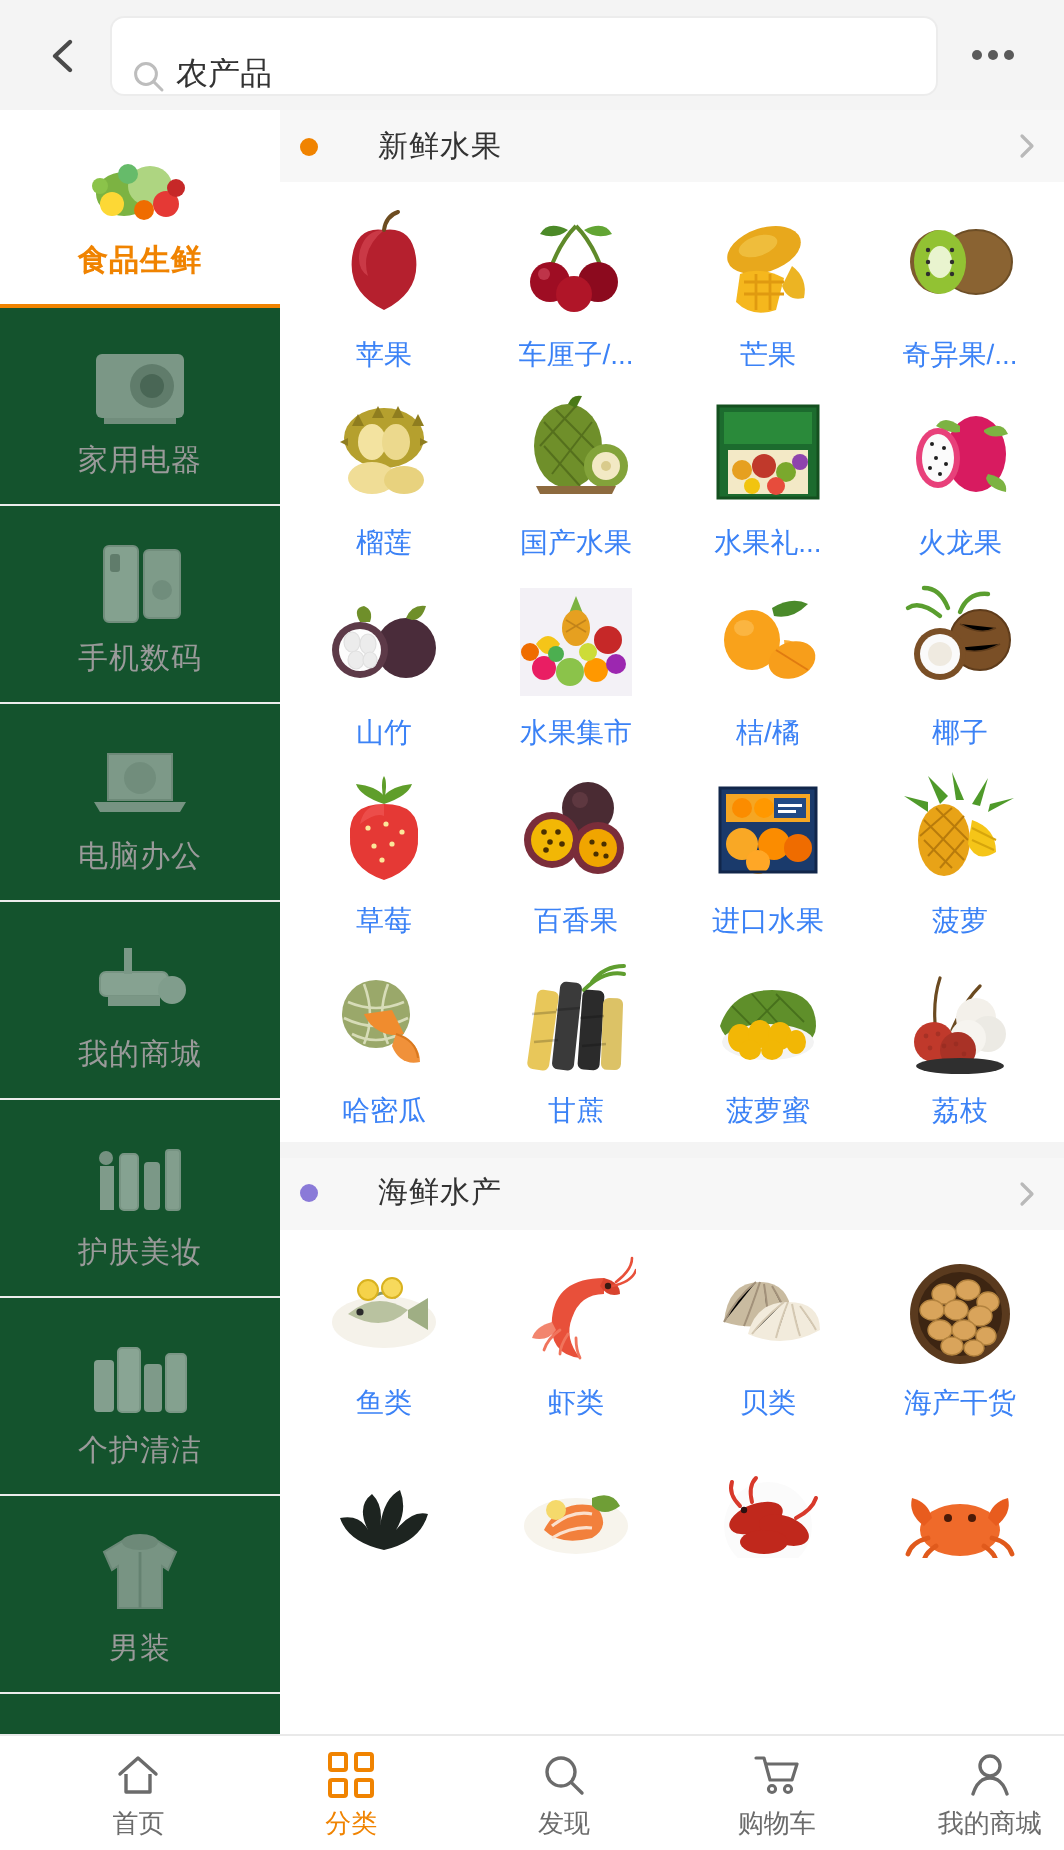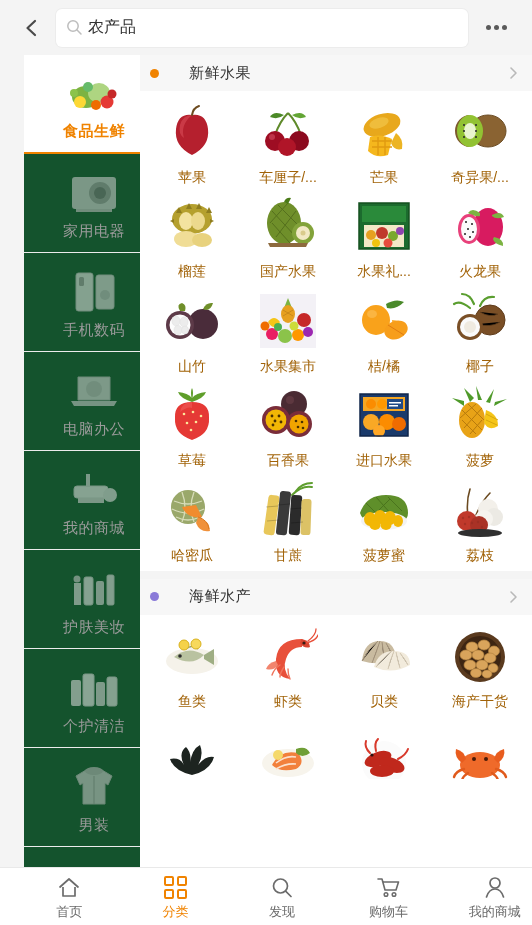--- a/index.html
+++ b/index.html
@@ -16,21 +16,21 @@
     position:absolute; top:0; left:0; width:532px; height:55px;
     background:#f4f4f4; display:flex; align-items:center; padding:0 14px 0 10px;
   }
   .back-btn {
     width:44px; height:44px; display:flex; align-items:center; justify-content:center;
     flex:0 0 auto;
   }
   .back-btn svg { display:block; }
   .searchbar {
     flex:1 1 auto; height:38px; background:#ffffff; border-radius:6px;
-    display:flex; align-items:center; padding:0 10px; margin:0 6px 0 2px;
+    display:flex; align-items:flex-end; padding:0 10px; margin:0 6px 0 2px;
     box-shadow:0 0 0 1px rgba(0,0,0,0.03);
   }
   .searchbar .mag { flex:0 0 auto; margin-right:5px; display:block; }
   .search-input {
     border:none; outline:none; background:transparent; width:100%;
     font-size:16px; color:#333; font-family:"Liberation Sans","DejaVu Sans",sans-serif;
   }
   .search-input::placeholder { color:#a6a6a6; }
   .more-btn {
     flex:0 0 auto; width:44px; height:44px; display:flex;
@@ -40,21 +40,21 @@
 
   
   .body-wrap {
     position:absolute; top:55px; left:0; width:532px; height:812px;
     display:flex; background:#ffffff;
   }
 
   
   .sidebar {
     width:140px; flex:0 0 140px; height:100%;
-    background:#f4f4f4; overflow:hidden; position:relative;padding-left:24px;
+    background:#f4f4f4; overflow:hidden; position:relative;
   }
   .side-item {
     height:99px; width:140px; display:flex; flex-direction:column;
     align-items:center; justify-content:center;
     border-bottom:1px solid #ececec; position:relative; background:#14532d;
   }
   .side-item.active { background:#ffffff; border-bottom:2px solid #f08300; }
   .side-thumb {
     width:56px; height:48px; border-radius:3px; margin-bottom:6px;
     background-size:cover; background-position:center;
@@ -87,21 +87,21 @@
   .cell {
     display:flex; flex-direction:column; align-items:center;
     padding:4px 2px 6px 2px;
   }
   .cell-img {
     width:66px; height:62px; border-radius:3px; overflow:hidden;
     display:flex; align-items:center; justify-content:center; background:#fff;
   }
   .cell-img svg { display:block; }
   .cell-label {
-    font-size:14px; color:#a16207; margin-top:7px; line-height:1.1;
+    font-size:14px; color:#3b82f6; margin-top:7px; line-height:1.1;
     white-space:nowrap; overflow:hidden; text-overflow:ellipsis; max-width:92px;
     text-align:center;
   }
   .sec-gap { height:8px; background:#f4f4f4; }
 
   
   .tabbar {
     position:absolute; left:0; bottom:0; width:532px; height:58px;
     background:#ffffff; border-top:1px solid #e9e9e9;
     display:flex; align-items:center;

